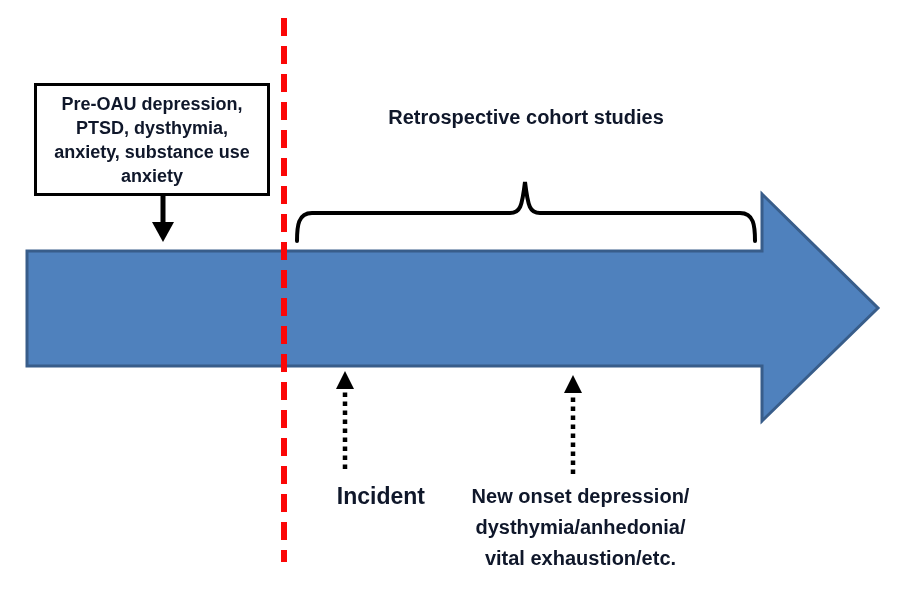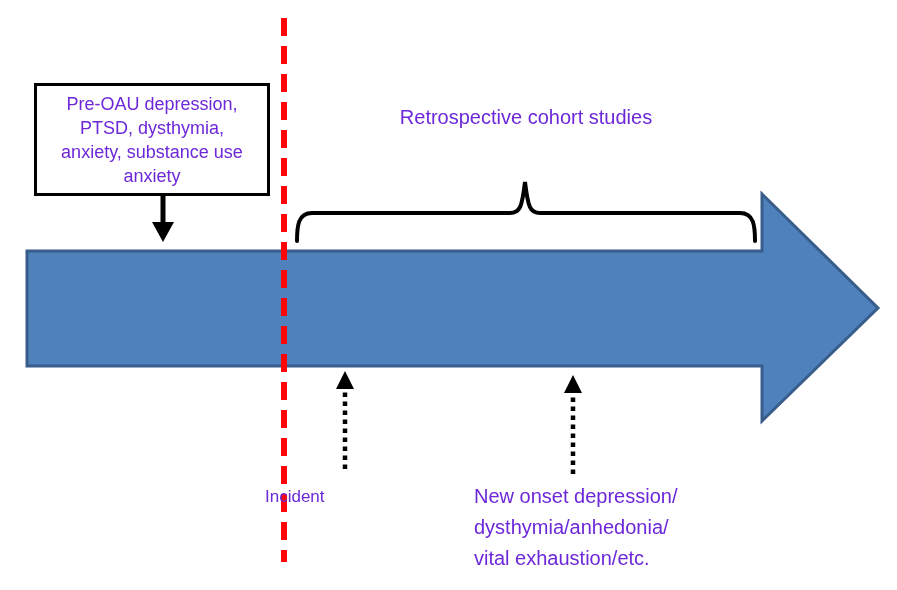--- a/index.html
+++ b/index.html
@@ -7,22 +7,22 @@
     padding: 0;
     background: #ffffff;
   }
   .canvas {
     position: relative;
     width: 897px;
     height: 590px;
     background: #ffffff;
     overflow: hidden;
     font-family: "Liberation Sans", sans-serif;
-    font-weight: normal;
-    color: #6d28d9;
+    font-weight: bold;
+    color: #0f172a;
   }
   .shape-layer {
     position: absolute;
     left: 0;
     top: 0;
     width: 897px;
     height: 590px;
   }
   .pre-oau-box {
     position: absolute;
@@ -46,30 +46,30 @@
     width: 462px;
     text-align: center;
     font-size: 20px;
     line-height: 29px;
   }
   .incident-label {
     position: absolute;
     left: 265px;
     top: 481px;
     width: 160px;
-    text-align: left;
-    font-size: 17px;
+    text-align: right;
+    font-size: 23px;
     line-height: 31px;
   }
   .new-onset-label {
     position: absolute;
-    left: 474px;
+    left: 448px;
     top: 481px;
     width: 265px;
-    text-align: left;
+    text-align: center;
     font-size: 20px;
     line-height: 31px;
   }
 </style>
 </head>
 <body>
 
 <div class="canvas">
 
   <svg class="shape-layer" viewBox="0 0 897 590">

